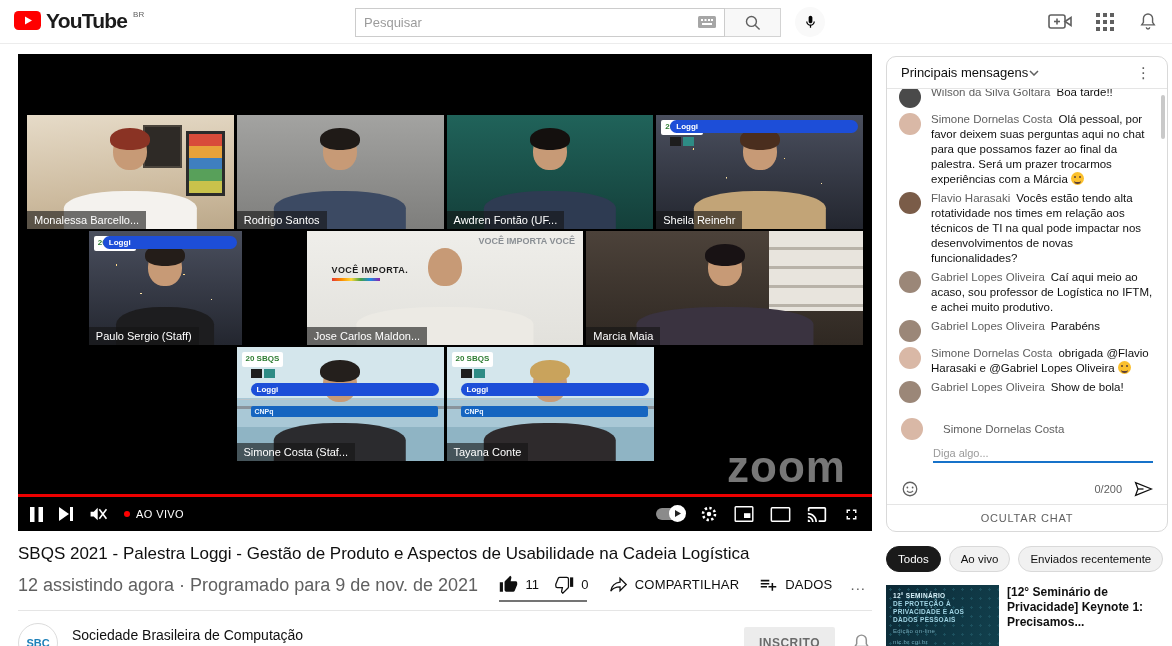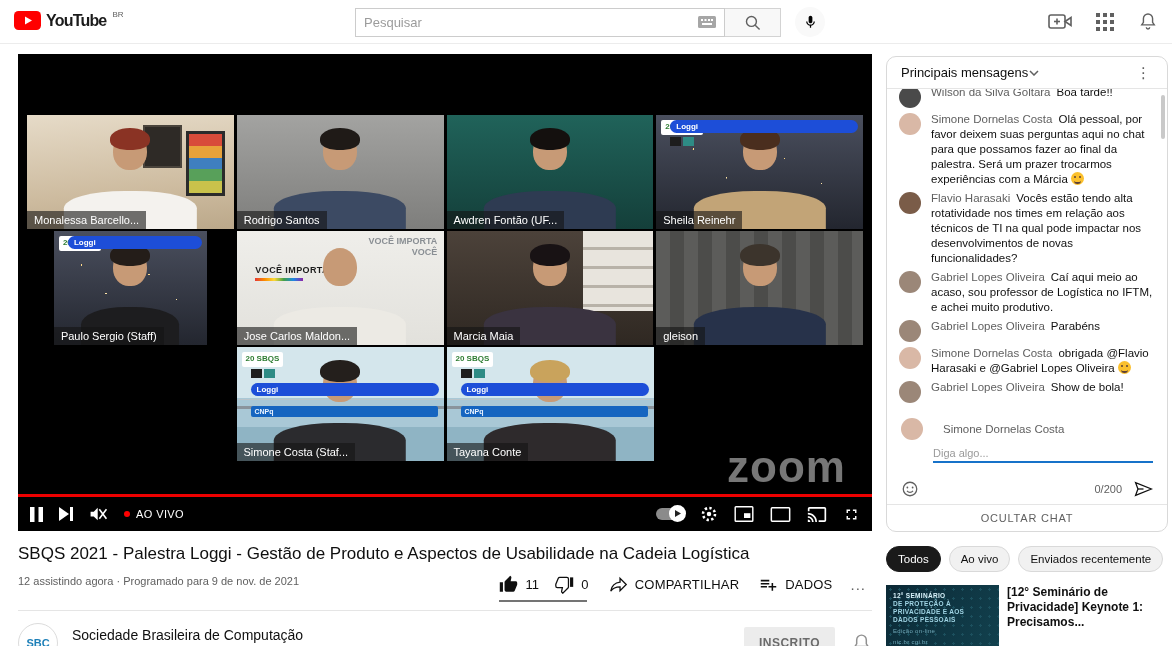--- a/index.html
+++ b/index.html
@@ -3,21 +3,21 @@
 <meta charset="utf-8">
 <style>
   *{box-sizing:border-box;margin:0;padding:0;font-family:"Liberation Sans","DejaVu Sans",sans-serif}
   html,body{width:1172px;height:646px;overflow:hidden;background:#fff;color:#0f0f0f}
   button{background:none;border:none;cursor:pointer;font-family:inherit}
   svg{display:block}
 
   
   .masthead{position:relative;height:44px;background:#fff;border-bottom:1px solid #ececec;z-index:5}
   .logo{position:absolute;left:14px;top:11px;display:flex;align-items:flex-start;gap:5px}
-  .logo-text{font-size:16px;font-weight:700;letter-spacing:-.8px;color:#1b1b1b;line-height:19px}
+  .logo-text{font-size:21px;font-weight:700;letter-spacing:-.8px;color:#1b1b1b;line-height:19px}
   .logo sup{font-size:8px;color:#606060;margin-top:-1px;margin-left:1px}
   .search-area{position:absolute;left:355px;top:7px;display:flex;align-items:center}
   .search-box{width:370px;height:29px;border:1px solid #ccc;display:flex;align-items:center;padding:0 8px;background:#fff}
   .search-box input{flex:1;border:none;outline:none;font-size:13px;color:#111}
   .search-box input::placeholder{color:#9b9b9b}
   .search-btn{width:56px;height:29px;background:#f8f8f8;border:1px solid #d3d3d3;border-left:none;display:flex;align-items:center;justify-content:center}
   .mic-btn{width:30px;height:30px;border-radius:50%;background:#f9f9f9;margin-left:14px;display:flex;align-items:center;justify-content:center}
   .mast-right{position:absolute;right:14px;top:11px;display:flex;gap:24px;align-items:center}
 
   
@@ -68,21 +68,21 @@
   .c-left,.c-right{display:flex;align-items:center;gap:16px}
   .pbtn{display:flex;align-items:center;justify-content:center;height:24px}
   .live{display:flex;align-items:center;gap:6px;color:#fff;font-size:11px;letter-spacing:.4px}
   .live i{width:6px;height:6px;border-radius:50%;background:#f00}
   .toggle{width:28px;height:12px;border-radius:7px;background:#8b8b8b;position:relative}
   .toggle i{position:absolute;right:-2px;top:-3px;width:17px;height:17px;border-radius:50%;background:#fff;display:flex;align-items:center;justify-content:center}
 
   
   .v-title{margin-top:13px;font-size:17px;font-weight:400;color:#0f0f0f}
   .meta-row{display:flex;justify-content:space-between;align-items:flex-start;margin-top:3px}
-  .meta-text{font-size:11px;color:#606060;padding-top:8px}
+  .meta-text{font-size:18px;color:#606060;padding-top:8px}
   .actions{display:flex;align-items:center;gap:4px}
   .act{display:flex;align-items:center;gap:7px;font-size:13px;font-weight:500;color:#0f0f0f;padding:8px 8px;letter-spacing:.2px}
   .rate-group{position:relative;display:flex}
   .rate-group::after{content:'';position:absolute;left:8px;right:10px;bottom:0;height:2px;background:#747474}
   .more-dots{color:#606060;font-size:15px;letter-spacing:1px;padding:8px 6px}
   .divider{border:none;border-top:1px solid #e5e5e5;margin-top:8px}
   .channel-row{display:flex;align-items:center;margin-top:12px}
   .ch-avatar{width:40px;height:40px;border-radius:50%;border:1px solid #dcdcdc;display:flex;align-items:center;justify-content:center;font-size:11px;font-weight:700;color:#1c7fb8;background:linear-gradient(180deg,#ffffff 55%,#dff0e2)}
   .ch-info{margin-left:14px;flex:1}
   .ch-name{font-size:14px;font-weight:500;color:#0f0f0f}
@@ -279,30 +279,20 @@
             <div class="slot">
               <div class="tile theme-room" style="--hair: #181214;">
                 <div class="scene"></div>
                 <div class="person">
                   <i class="head"></i>
                   <i class="torso" style="background: rgb(58, 51, 64);"></i>
                 </div>
                 <span class="tile-name">Marcia Maia</span>
               </div>
             </div>
-            <div class="slot">
-              <div class="tile theme-dark" style="--hair: #3c342c;">
-                <div class="scene"></div>
-                <div class="person">
-                  <i class="head"></i>
-                  <i class="torso" style="background: rgb(39, 50, 74);"></i>
-                </div>
-                <span class="tile-name">gleison</span>
-              </div>
-            </div>
           </div>
           <div class="tile-row centered">
             <div class="slot">
               <div class="tile theme-beach" style="--hair: #241f1c;">
                 <div class="scene"></div>
                 <div class="person">
                   <i class="head"></i>
                   <i class="torso" style="background: rgb(43, 43, 46);"></i>
                 </div>
                 <span class="logo logo-sbqs">20 SBQS</span>

